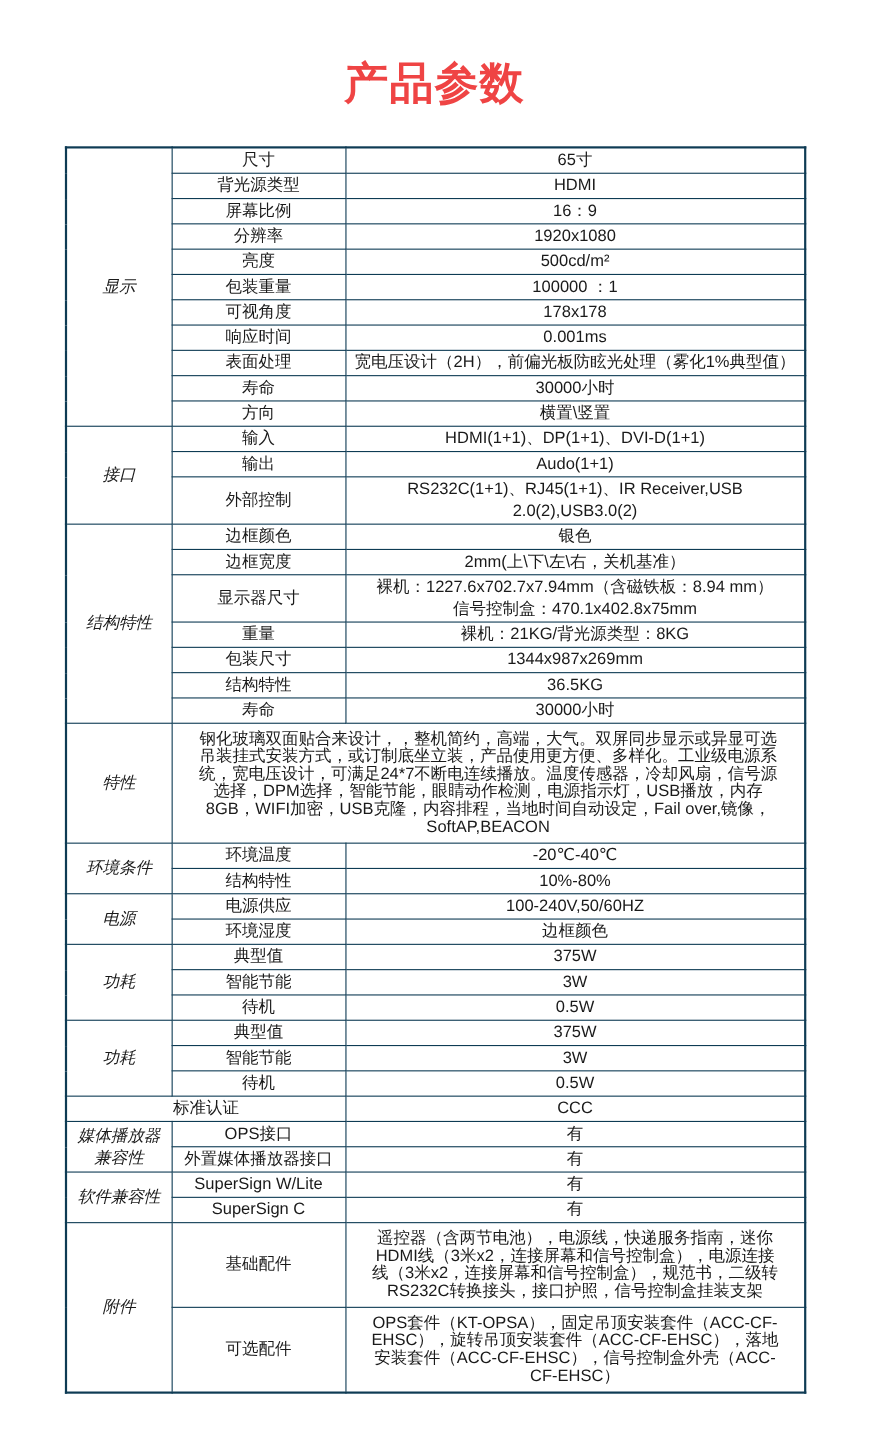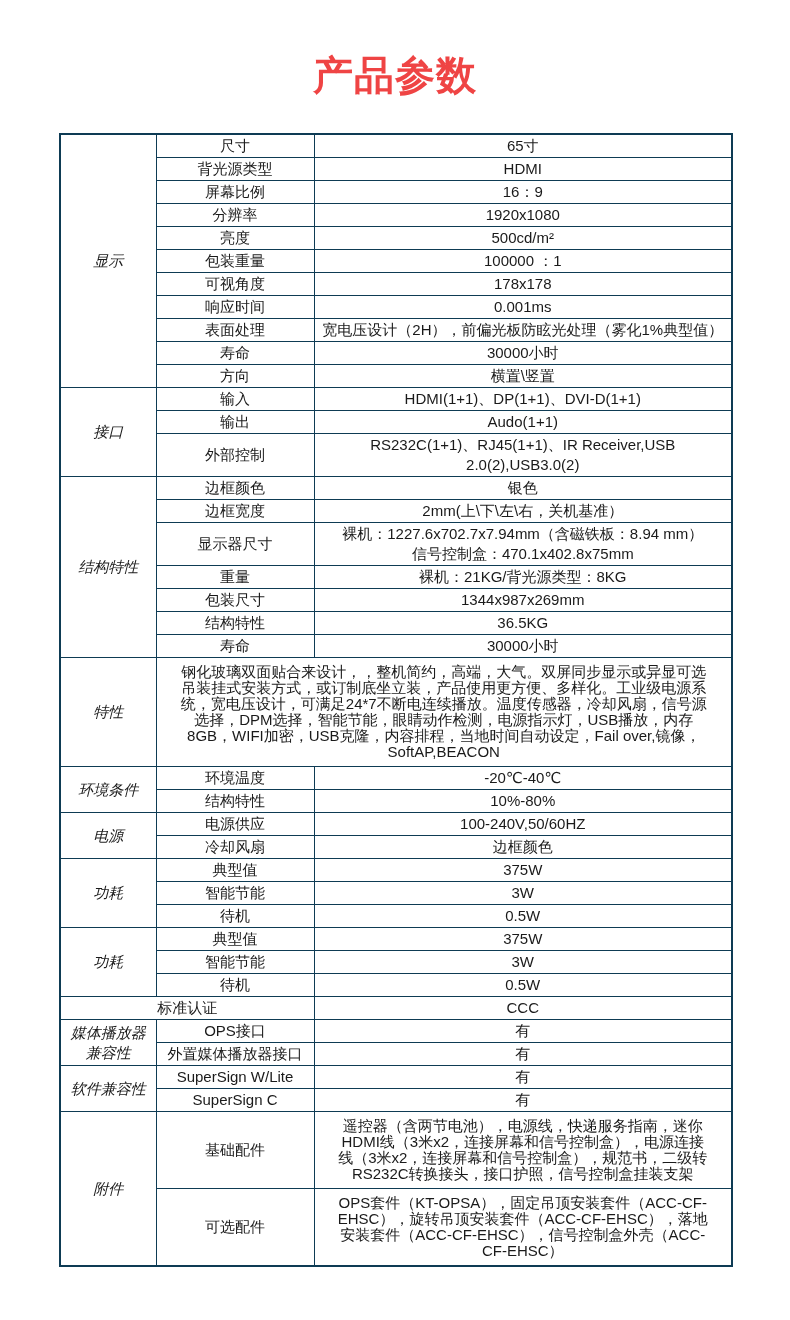--- a/index.html
+++ b/index.html
@@ -171,21 +171,21 @@
         <td class="param">结构特性</td>
         <td class="val">10%-80%</td>
       </tr>
 
       <tr>
         <td class="cat" rowspan="2">电源</td>
         <td class="param">电源供应</td>
         <td class="val">100-240V,50/60HZ</td>
       </tr>
       <tr>
-        <td class="param">冷却风扇</td>
+        <td class="param">环境湿度</td>
         <td class="val">边框颜色</td>
       </tr>
 
       <tr>
         <td class="cat" rowspan="3">功耗</td>
         <td class="param">典型值</td>
         <td class="val">375W</td>
       </tr>
       <tr>
         <td class="param">智能节能</td>

